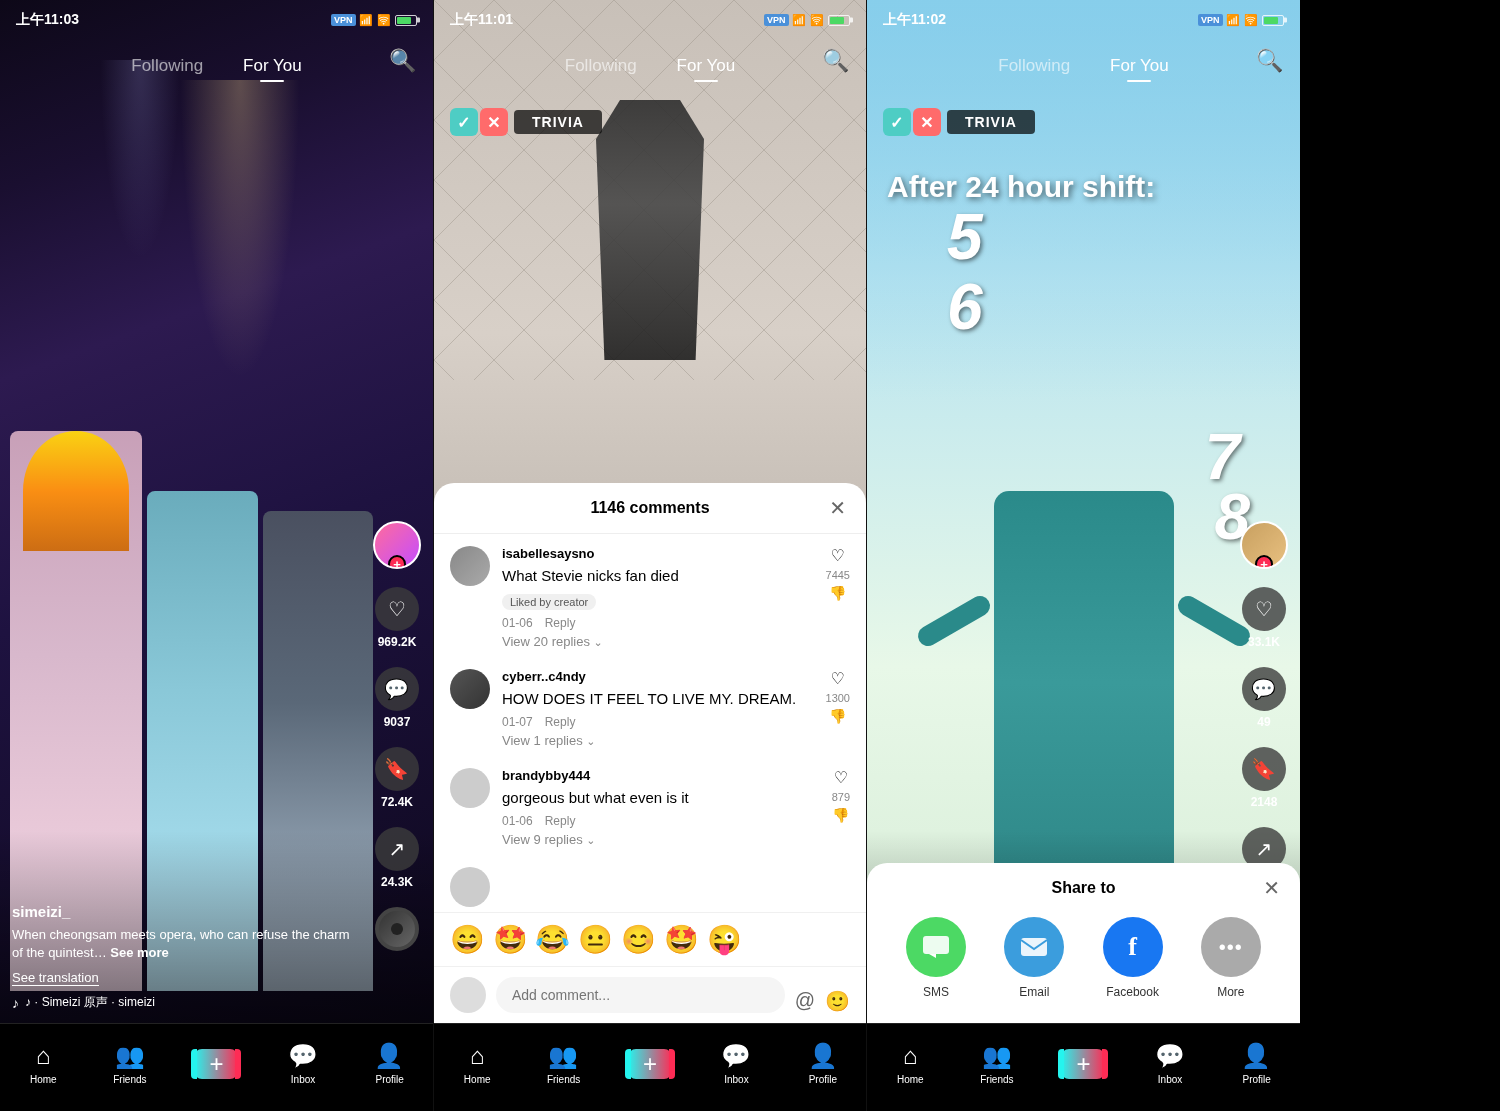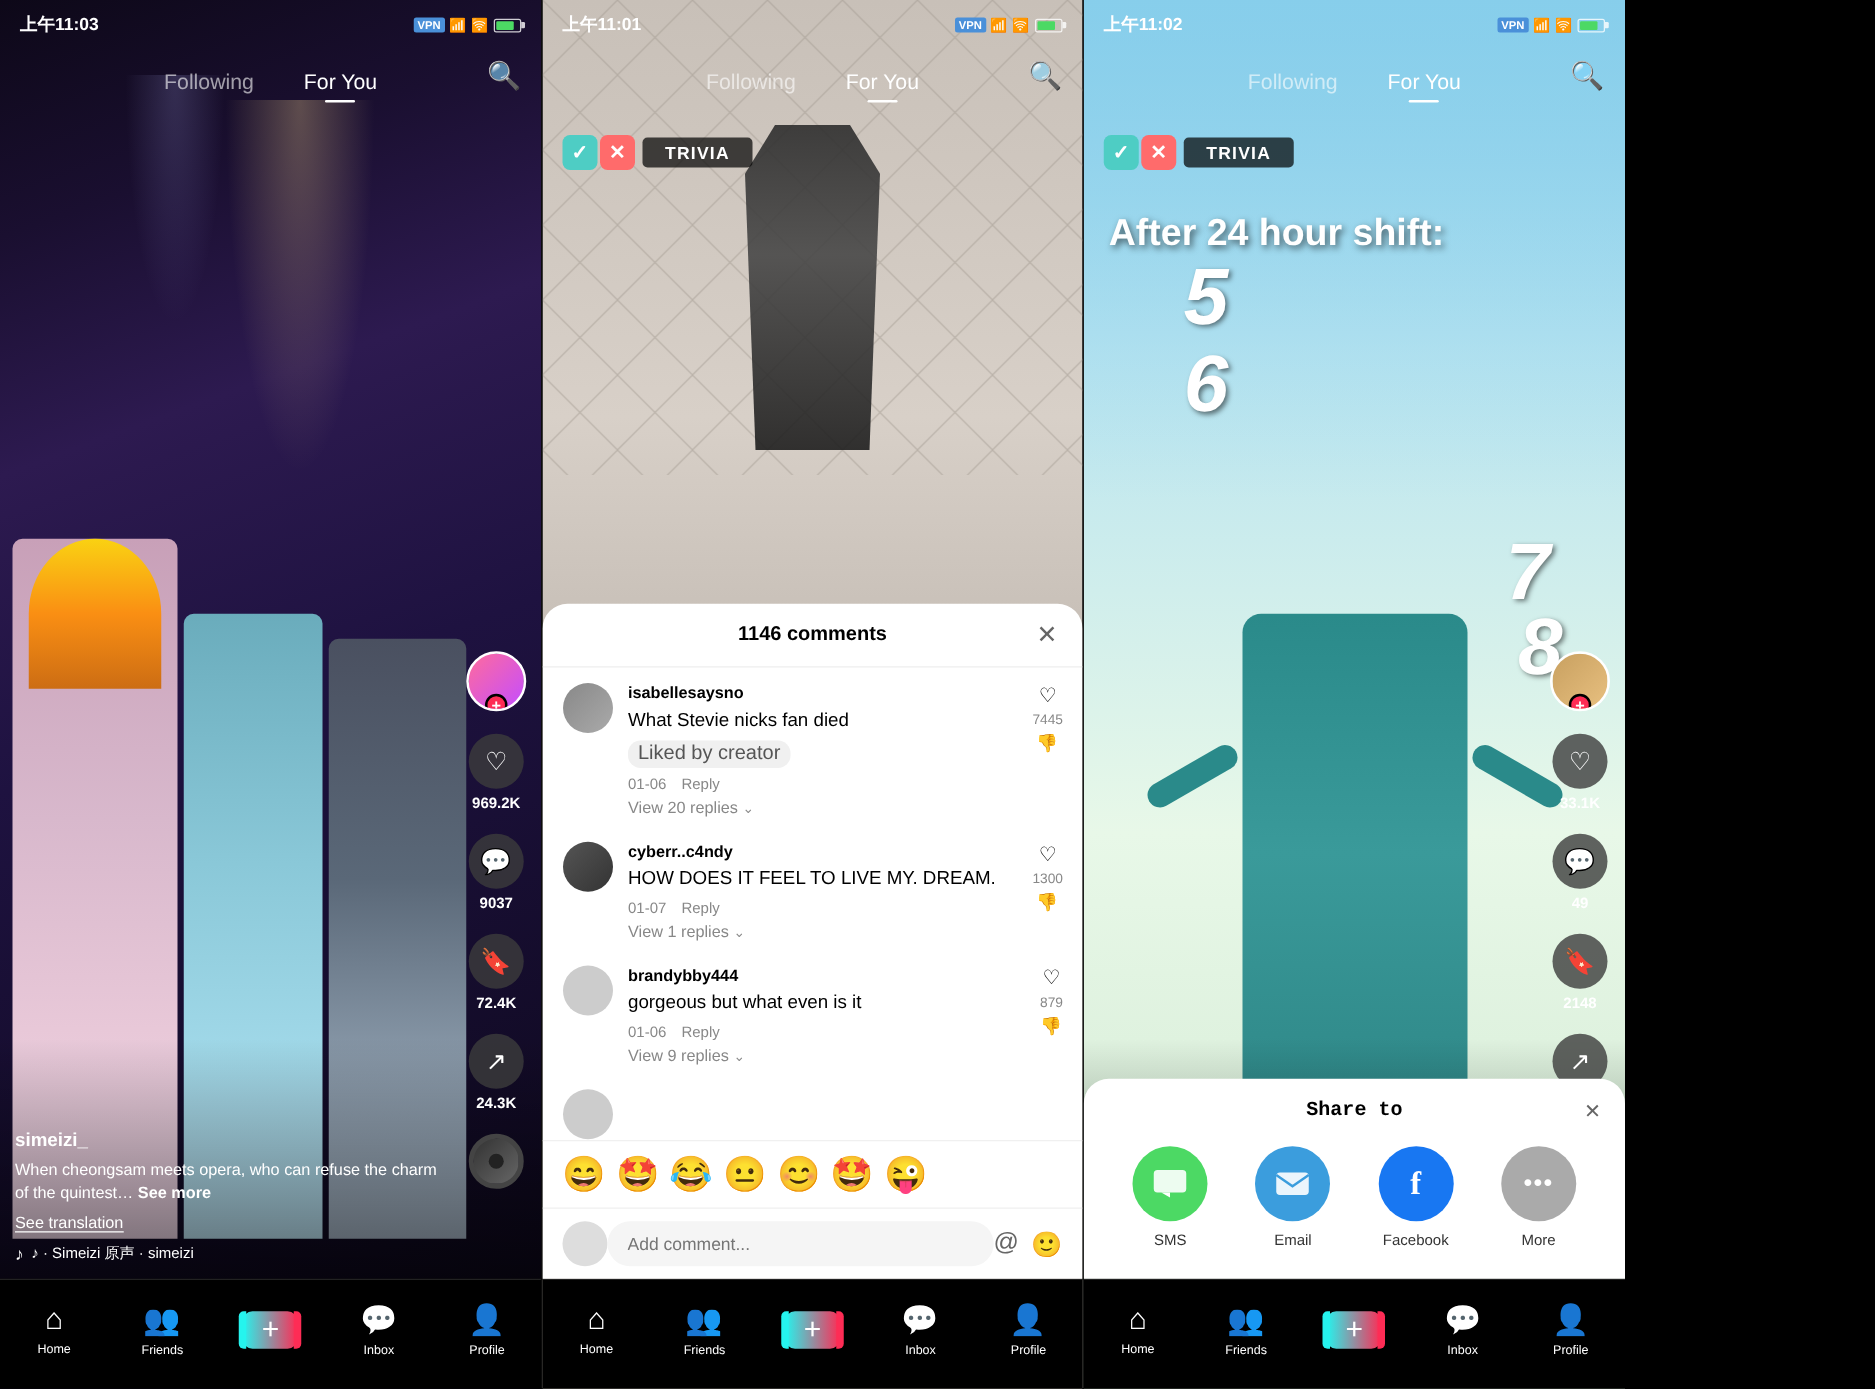--- a/index.html
+++ b/index.html
@@ -359,21 +359,21 @@
       gap: 12px;
       font-size: 12px;
       color: #888;
     }
     .comment-date { color: #888; }
     .comment-reply { color: #888; cursor: pointer; }
     .liked-by-creator {
       background: #f0f0f0;
       border-radius: 10px;
       padding: 2px 8px;
-      font-size: 16px;
+      font-size: 11px;
       color: #555;
       display: inline-block;
       margin-bottom: 6px;
     }
     .comment-dislike { font-size: 14px; color: #888; cursor: pointer; }
     .view-replies {
       font-size: 13px;
       color: #888;
       cursor: pointer;
       margin-top: 4px;
@@ -394,22 +394,23 @@
       align-items: center;
       padding: 10px 16px;
       gap: 8px;
       border-top: 1px solid #f0f0f0;
       font-size: 28px;
     }
 
     
     .comment-input-row {
       display: flex;
-      align-items: center;
+      align-items: flex-end;
       padding: 10px 16px;
+      gap: 10px;
       border-top: 1px solid #f0f0f0;
     }
     .comment-input-avatar {
       width: 36px; height: 36px;
       border-radius: 50%;
       background: #ddd;
       flex-shrink: 0;
     }
     .comment-input-field {
       flex: 1;
@@ -437,21 +438,20 @@
       border-radius: 20px 20px 0 0;
       z-index: 30;
       padding: 16px 20px;
     }
     .share-header {
       display: flex;
       align-items: center;
       justify-content: center;
       position: relative;
       margin-bottom: 20px;
-      font-family: Liberation Mono, monospace;
     }
     .share-title {
       font-size: 16px;
       font-weight: 700;
     }
     .share-close {
       position: absolute;
       right: 0; top: 50%; transform: translateY(-50%);
       font-size: 20px; color: #666; cursor: pointer;
     }

